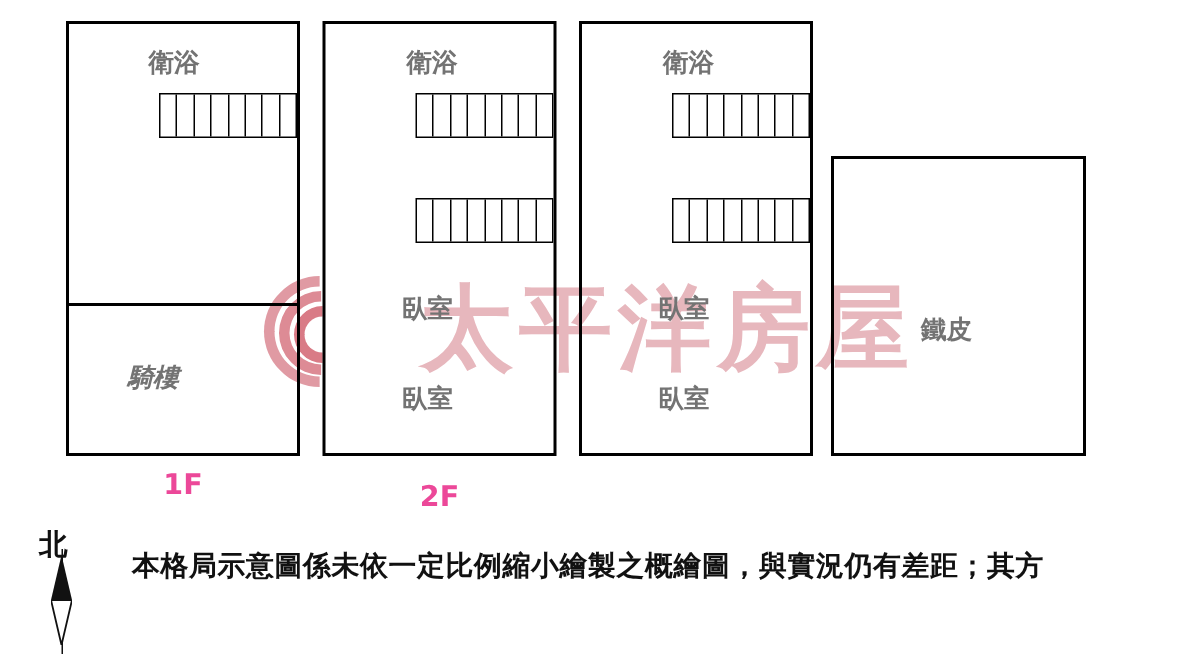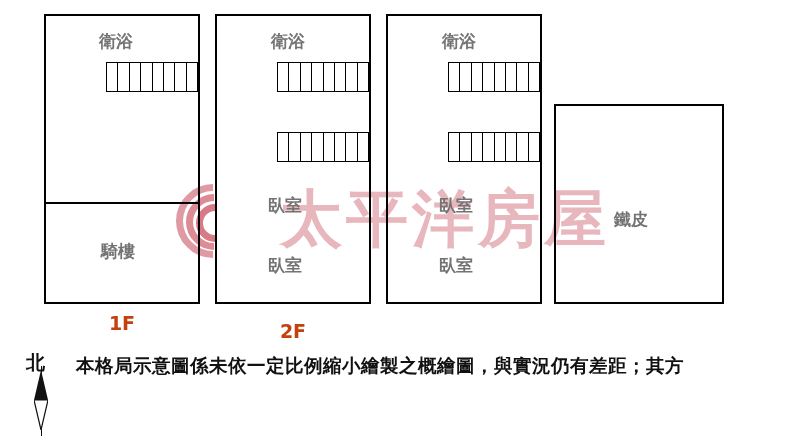--- a/index.html
+++ b/index.html
@@ -81,21 +81,21 @@
     font-size: 17px;
     font-weight: bold;
     white-space: nowrap;
     color: #737373;
   }
   .floor-label {
     position: absolute;
     font-size: 19px;
     font-weight: bold;
     text-align: center;
-    color: #c2410c;
+    color: #ec4899;
   }
   
   .stairs {
     position: absolute;
     border: 1.5px solid #000;
     box-sizing: border-box;
     display: flex;
     background: #fff;
   }
   .stairs span {
@@ -156,21 +156,21 @@
   }
   #note {
     flex: 1 1 auto;
     padding: 4px 14px 0 10px;
     font-size: 18.5px;
     line-height: 1.55;
     font-weight: bold;
     color: #111;
     letter-spacing: 0.5px;
   }
-  #note p { margin: 0; }
+  #note p { margin: 12px; }
 </style>
 </head>
 <body>
 
 <div id="watermark">
   <div class="wm-mark">
     <div class="arc a1"></div>
     <div class="arc a2"></div>
     <div class="arc a3"></div>
   </div>
@@ -186,21 +186,21 @@
   <div class="stairs" style="left:106px; top:62px; width:92px; height:30px;">
     <span></span>
       <span></span>
       <span></span>
       <span></span>
       <span></span>
       <span></span>
       <span></span>
       <span></span>
   </div>
-  <div class="room-label" style="left:101px; top:240px;">騎樓</div>
+  <div class="room-label" style="left:85px; top:240px;font-style:italic;">騎樓</div>
   <div class="floor-label" style="left:44px; top:312px; width:156px;">1F</div>
 
   <div class="unit" style="left:215px; top:14px; width:156px; height:290px;"></div>
   <div class="room-label" style="left:271px; top:30px;">衛浴</div>
   <div class="stairs" style="left:277px; top:62px; width:92px; height:30px;">
     <span></span>
       <span></span>
       <span></span>
       <span></span>
       <span></span>

